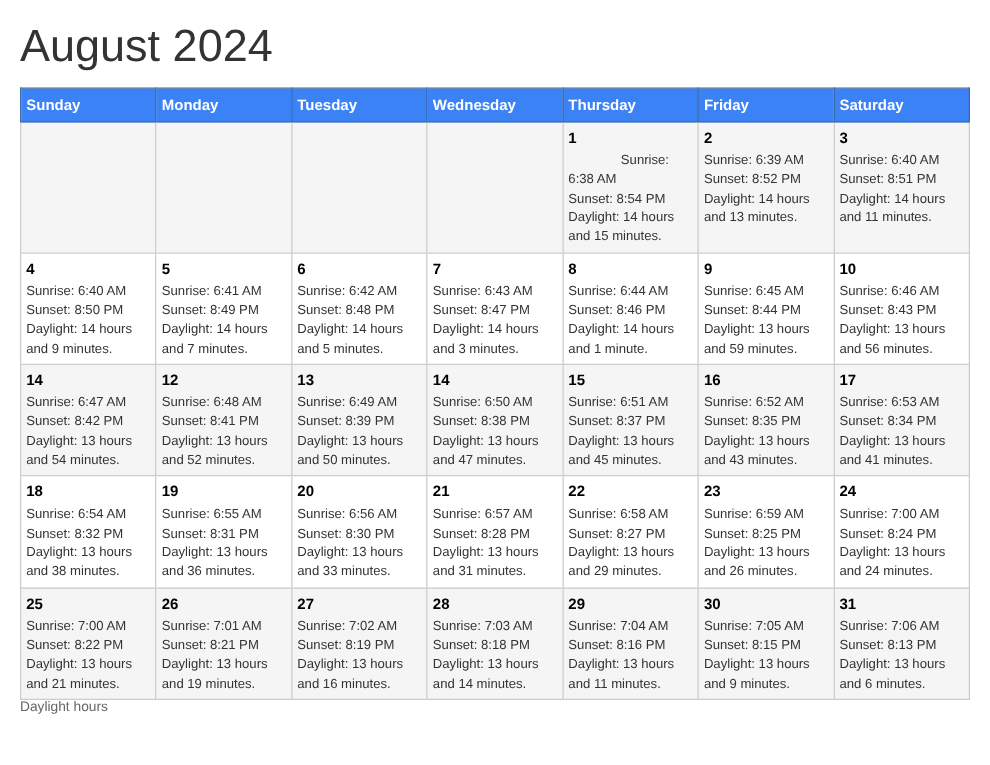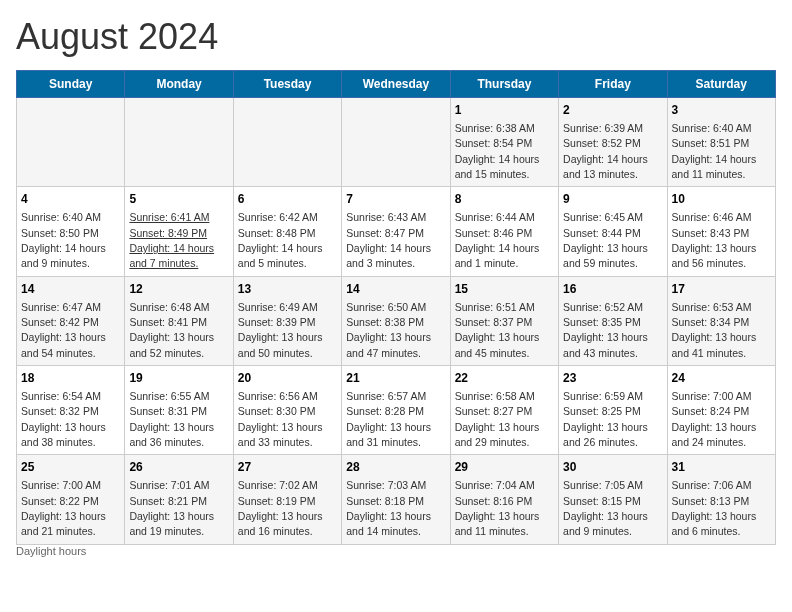--- a/index.html
+++ b/index.html
@@ -45,24 +45,24 @@
     .location {
       font-size: 15px;
       color: #555;
     }
     table {
       width: 100%;
       border-collapse: collapse;
       font-size: 11px;
     }
     thead tr th {
-      background-color: #0369a1;
+      background-color: #3b82f6;
       color: #fff;
       padding: 6px 4px;
-      text-align: center;
+      text-align: left;
       font-weight: bold;
       font-size: 12px;
       border: 1px solid #3a6aaa;
     }
     tbody tr td {
       border: 1px solid #ccc;
       padding: 4px;
       vertical-align: top;
       width: calc(100% / 7);
       min-height: 80px;
@@ -114,35 +114,35 @@
         <th>Friday</th>
         <th>Saturday</th>
       </tr>
   </thead>
   <tbody id="calendar-body">
   <tr>
         <td class="empty-cell"></td>
         <td class="empty-cell"></td>
         <td class="empty-cell"></td>
         <td class="empty-cell"></td>
-        <td><span class="day-num">1</span><span class="day-info" style="white-space: pre-line;">Sunrise: 6:38 AM
+        <td><span class="day-num">1</span><span class="day-info" style="white-space: pre-line; margin-left: 42px;">Sunrise: 6:38 AM
 Sunset: 8:54 PM
 Daylight: 14 hours and 15 minutes.</span></td>
         <td><span class="day-num">2</span><span class="day-info" style="white-space: pre-line;">Sunrise: 6:39 AM
 Sunset: 8:52 PM
 Daylight: 14 hours and 13 minutes.</span></td>
         <td><span class="day-num">3</span><span class="day-info" style="white-space: pre-line;">Sunrise: 6:40 AM
 Sunset: 8:51 PM
 Daylight: 14 hours and 11 minutes.</span></td>
       </tr>
       <tr>
         <td><span class="day-num">4</span><span class="day-info" style="white-space: pre-line;">Sunrise: 6:40 AM
 Sunset: 8:50 PM
 Daylight: 14 hours and 9 minutes.</span></td>
-        <td><span class="day-num">5</span><span class="day-info" style="white-space: pre-line; text-decoration: underline;">Sunrise: 6:41 AM
+        <td><span class="day-num">5</span><span class="day-info" style="white-space: pre-line;">Sunrise: 6:41 AM
 Sunset: 8:49 PM
 Daylight: 14 hours and 7 minutes.</span></td>
         <td><span class="day-num">6</span><span class="day-info" style="white-space: pre-line;">Sunrise: 6:42 AM
 Sunset: 8:48 PM
 Daylight: 14 hours and 5 minutes.</span></td>
         <td><span class="day-num">7</span><span class="day-info" style="white-space: pre-line;">Sunrise: 6:43 AM
 Sunset: 8:47 PM
 Daylight: 14 hours and 3 minutes.</span></td>
         <td><span class="day-num">8</span><span class="day-info" style="white-space: pre-line;">Sunrise: 6:44 AM
 Sunset: 8:46 PM

